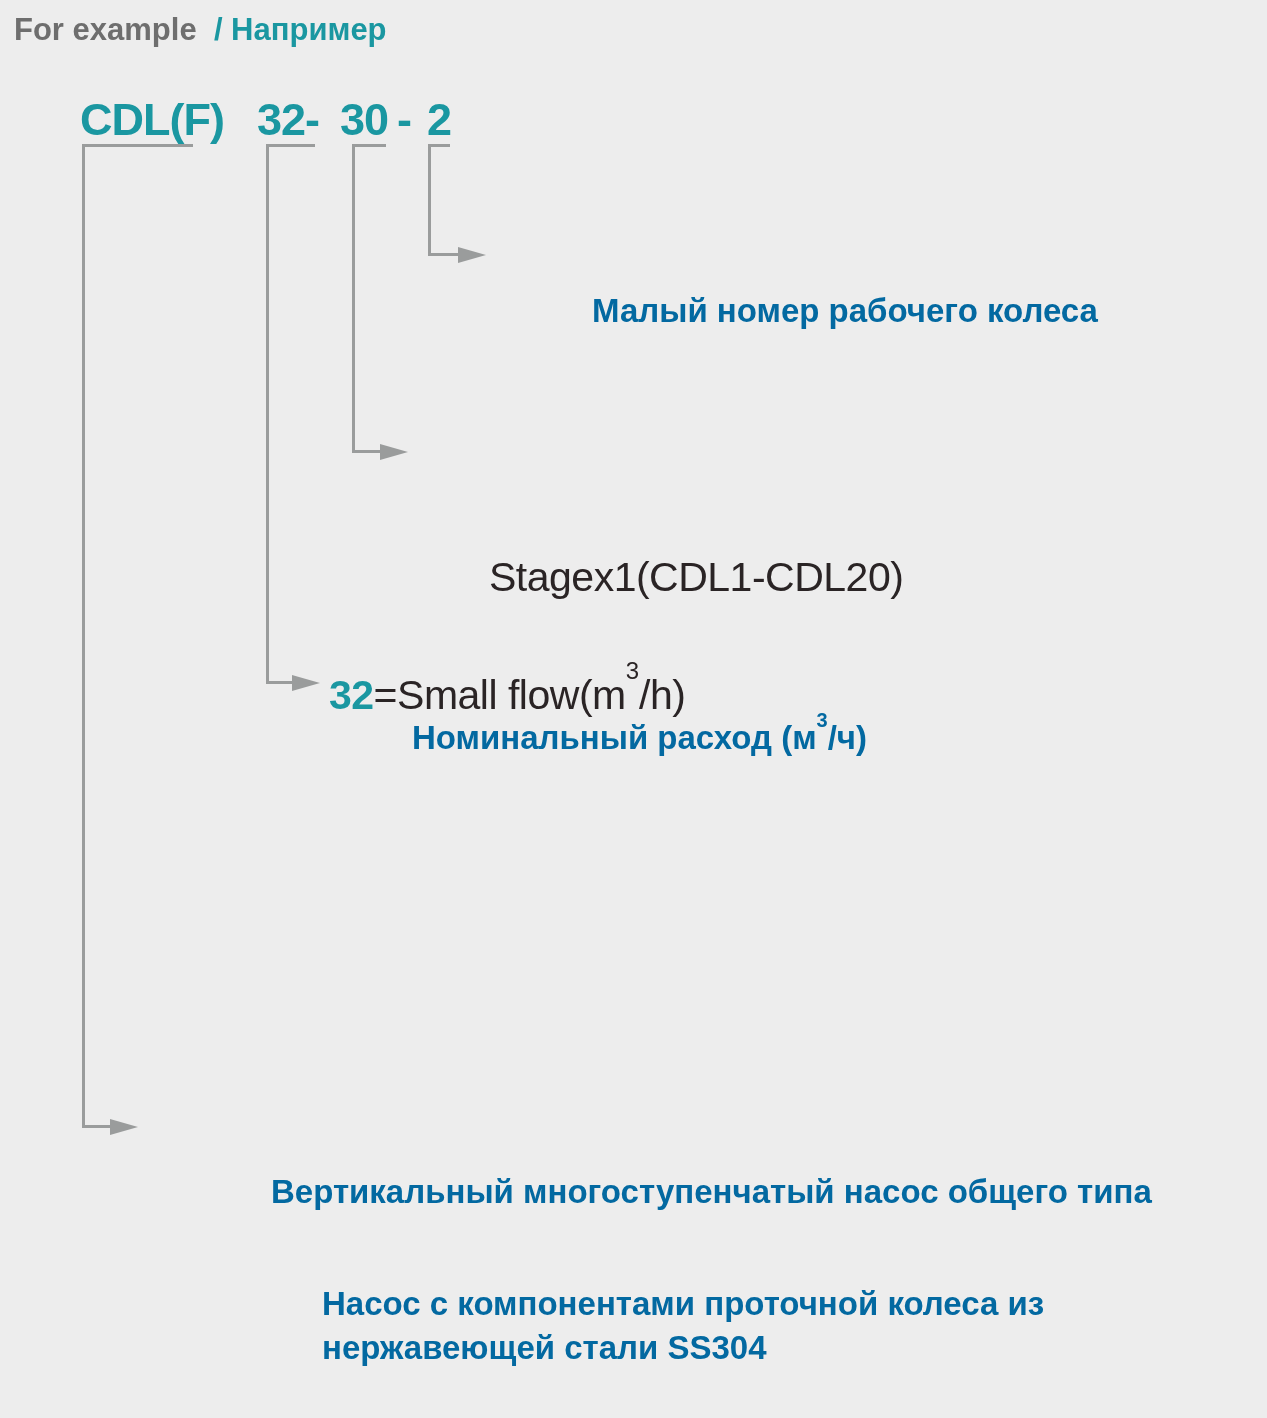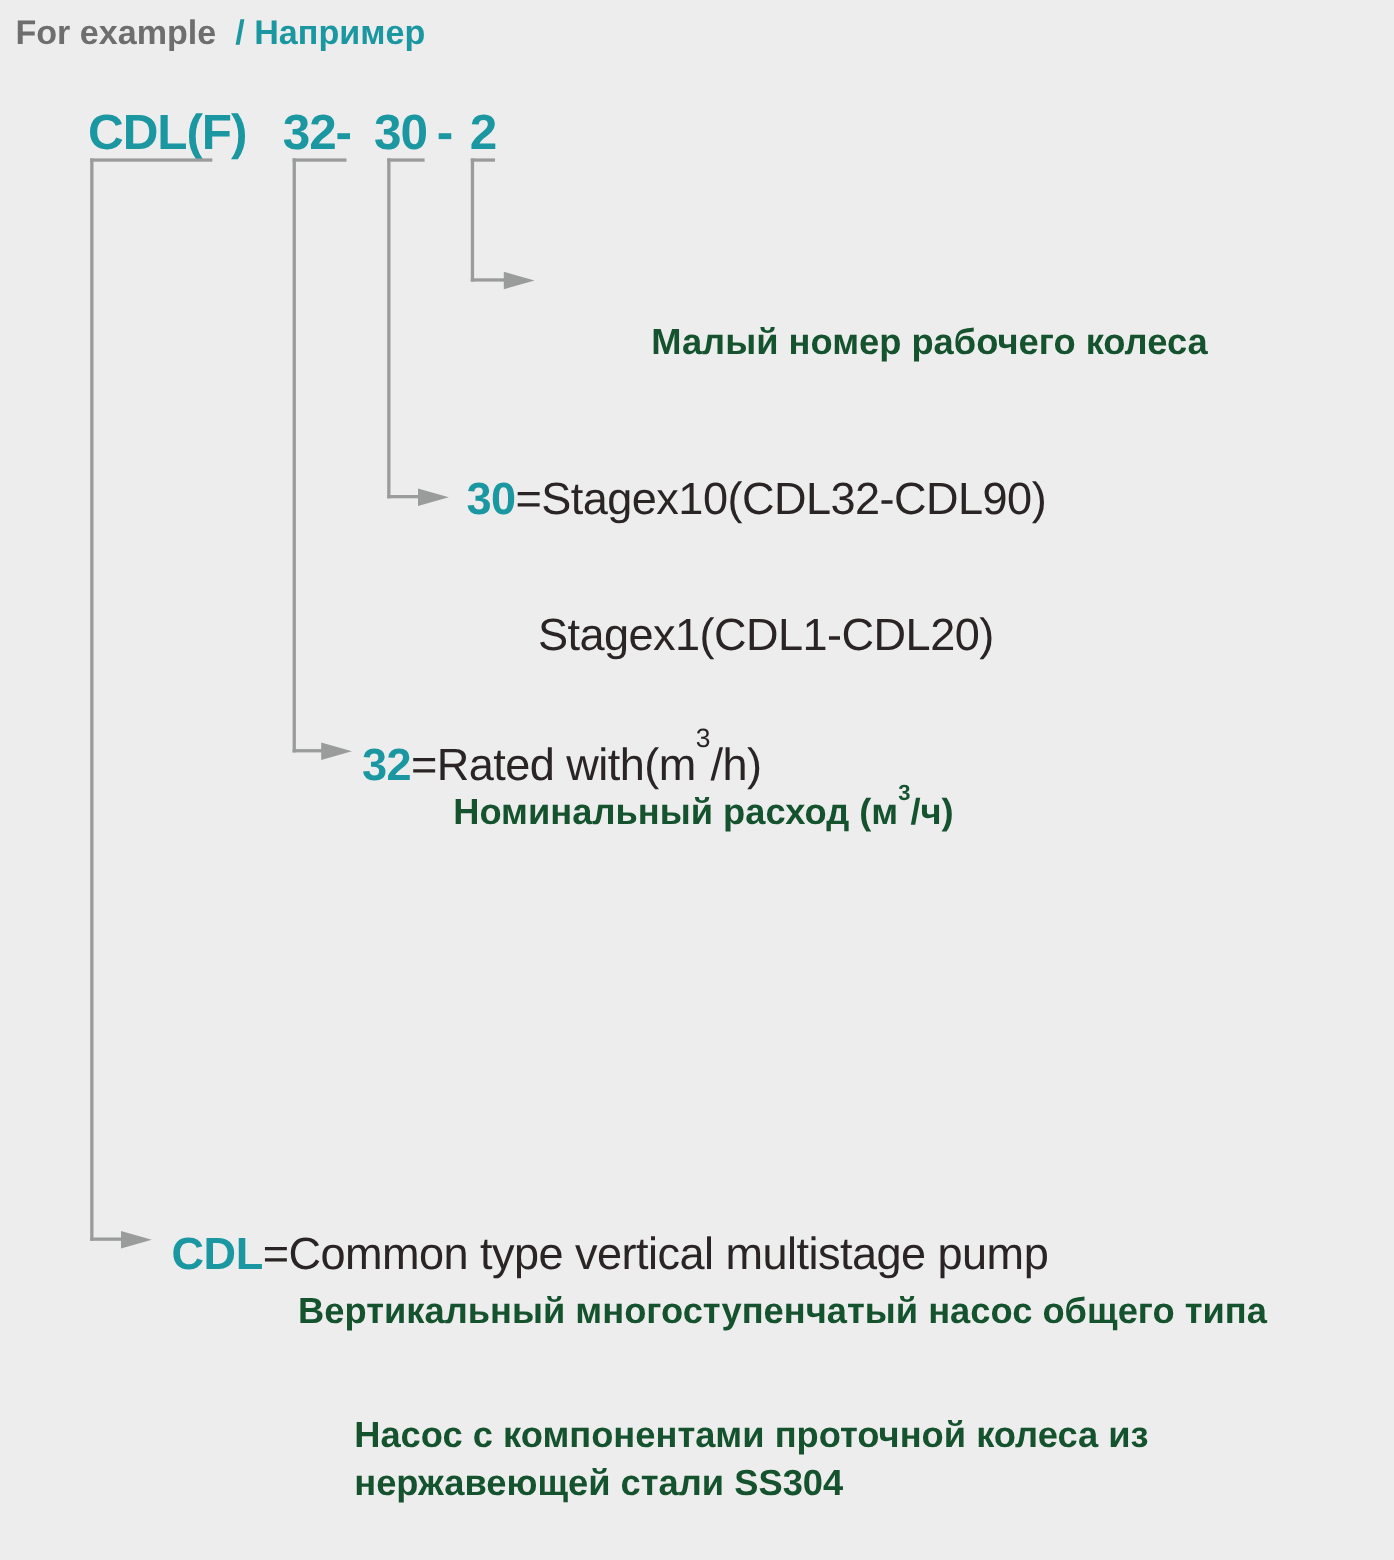--- a/index.html
+++ b/index.html
@@ -24,21 +24,21 @@
   .head{
     position:absolute;width:0;height:0;
     border-top:8px solid transparent;
     border-bottom:8px solid transparent;
     border-left:28px solid #9a9c9c;
   }
 
   
   .en-row{position:absolute;font-size:41px;color:#2a2425;white-space:nowrap;letter-spacing:-0.5px;}
   .en-row .code{color:#1a97a1;font-weight:bold;}
-  .ru-row{position:absolute;font-size:33px;font-weight:bold;color:#14532d;white-space:nowrap;}
+  .ru-row{position:absolute;font-size:33px;font-weight:bold;color:#0369a1;white-space:nowrap;}
   sup.s{font-size:24px;position:relative;top:-15px;letter-spacing:0;}
   sup.rs{font-size:20px;position:relative;top:-10px;}
 </style>
 </head>
 <body>
 
 <div id="page">
 
   <div class="hdr">
     <span class="en">For example</span>
@@ -66,33 +66,27 @@
   <div class="cl" style="left:266px;top:681px;width:28px;height:3px;"></div>
   <div class="head" style="left:292px;top:674.5px;"></div>
 
   <div class="cl" style="left:82px;top:144px;width:111px;height:3px;"></div>
   <div class="cl" style="left:82px;top:144px;width:3px;height:984px;"></div>
   <div class="cl" style="left:82px;top:1125px;width:30px;height:3px;"></div>
   <div class="head" style="left:110px;top:1118.5px;"></div>
 
   <div class="ru-row" style="left:592px;top:292px;">Малый номер рабочего колеса</div>
 
-  <div class="en-row" style="left:424px;top:430px;">
-    <span class="code">30</span><span>=Stagex10(CDL32-CDL90)</span>
-  </div>
   <div class="en-row" style="left:489px;top:554px;">Stagex1(CDL1-CDL20)</div>
 
   <div class="en-row" style="left:329px;top:672px;">
-    <span class="code">32</span><span>=Rated with(m</span><sup class="s">3</sup><span>/h)</span>
+    <span class="code">32</span><span>=Small flow(m</span><sup class="s">3</sup><span>/h)</span>
   </div>
   <div class="ru-row" style="left:412px;top:719px;">
     <span>Номинальный расход (м</span><sup class="rs">3</sup><span>/ч)</span>
   </div>
 
-  <div class="en-row" style="left:156px;top:1117px;">
-    <span class="code">CDL</span><span>=Common type vertical multistage pump</span>
-  </div>
   <div class="ru-row" style="left:271px;top:1173px;">Вертикальный многоступенчатый насос общего типа</div>
 
   <div class="ru-row" style="left:322px;top:1285px;">Насос с компонентами проточной колеса из</div>
   <div class="ru-row" style="left:322px;top:1329px;">нержавеющей стали SS304</div>
 
 </div>
 
 </body></html>

